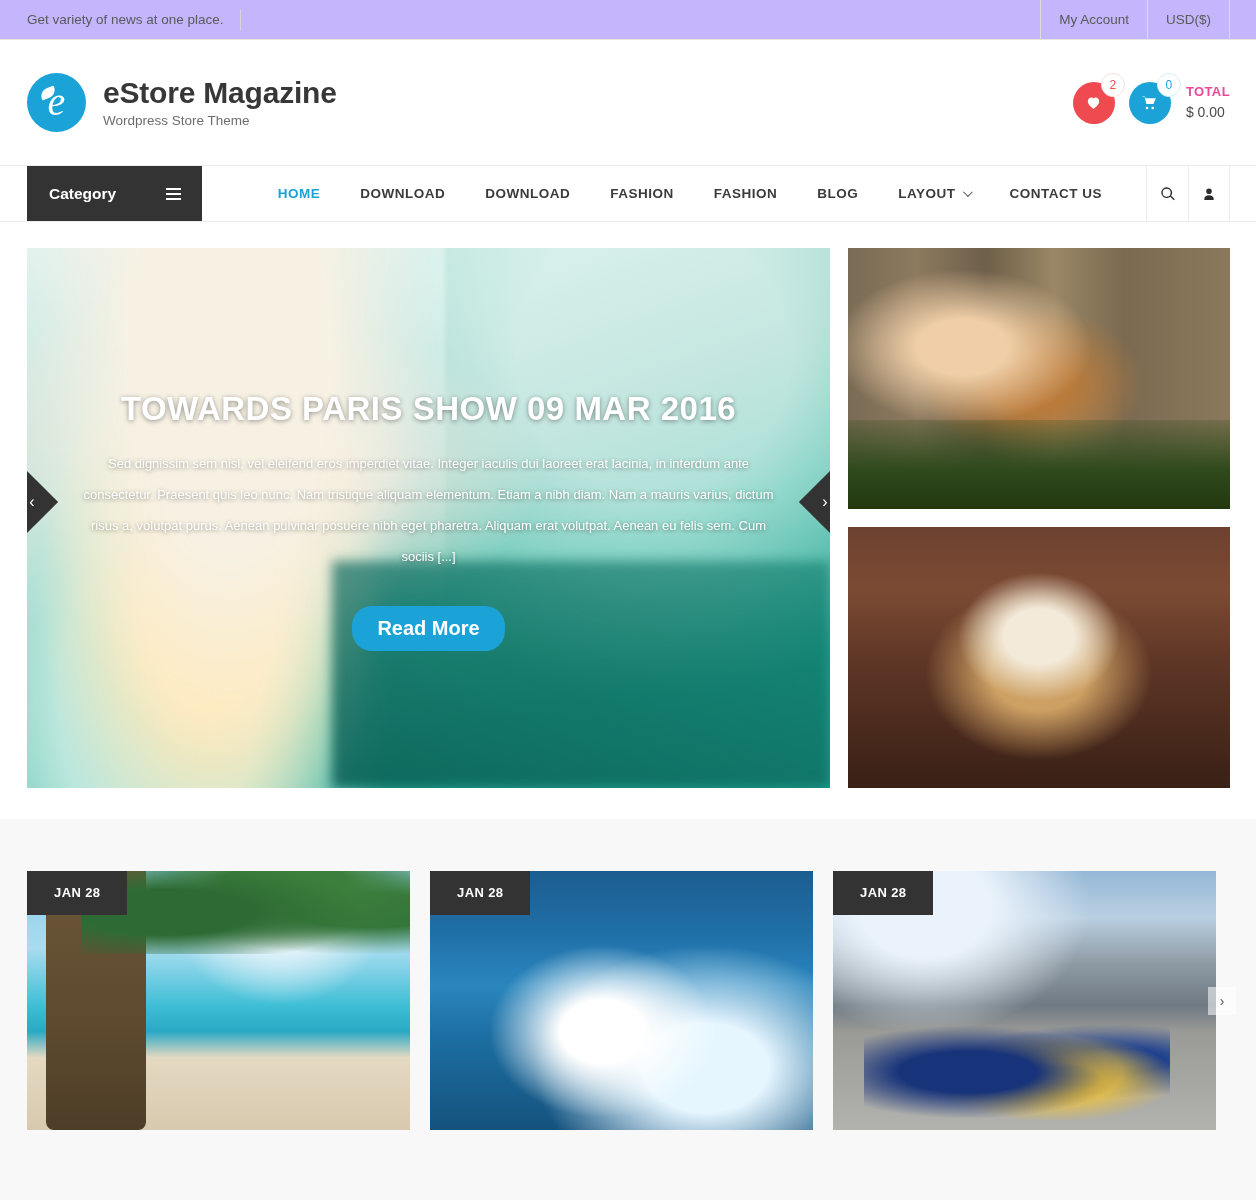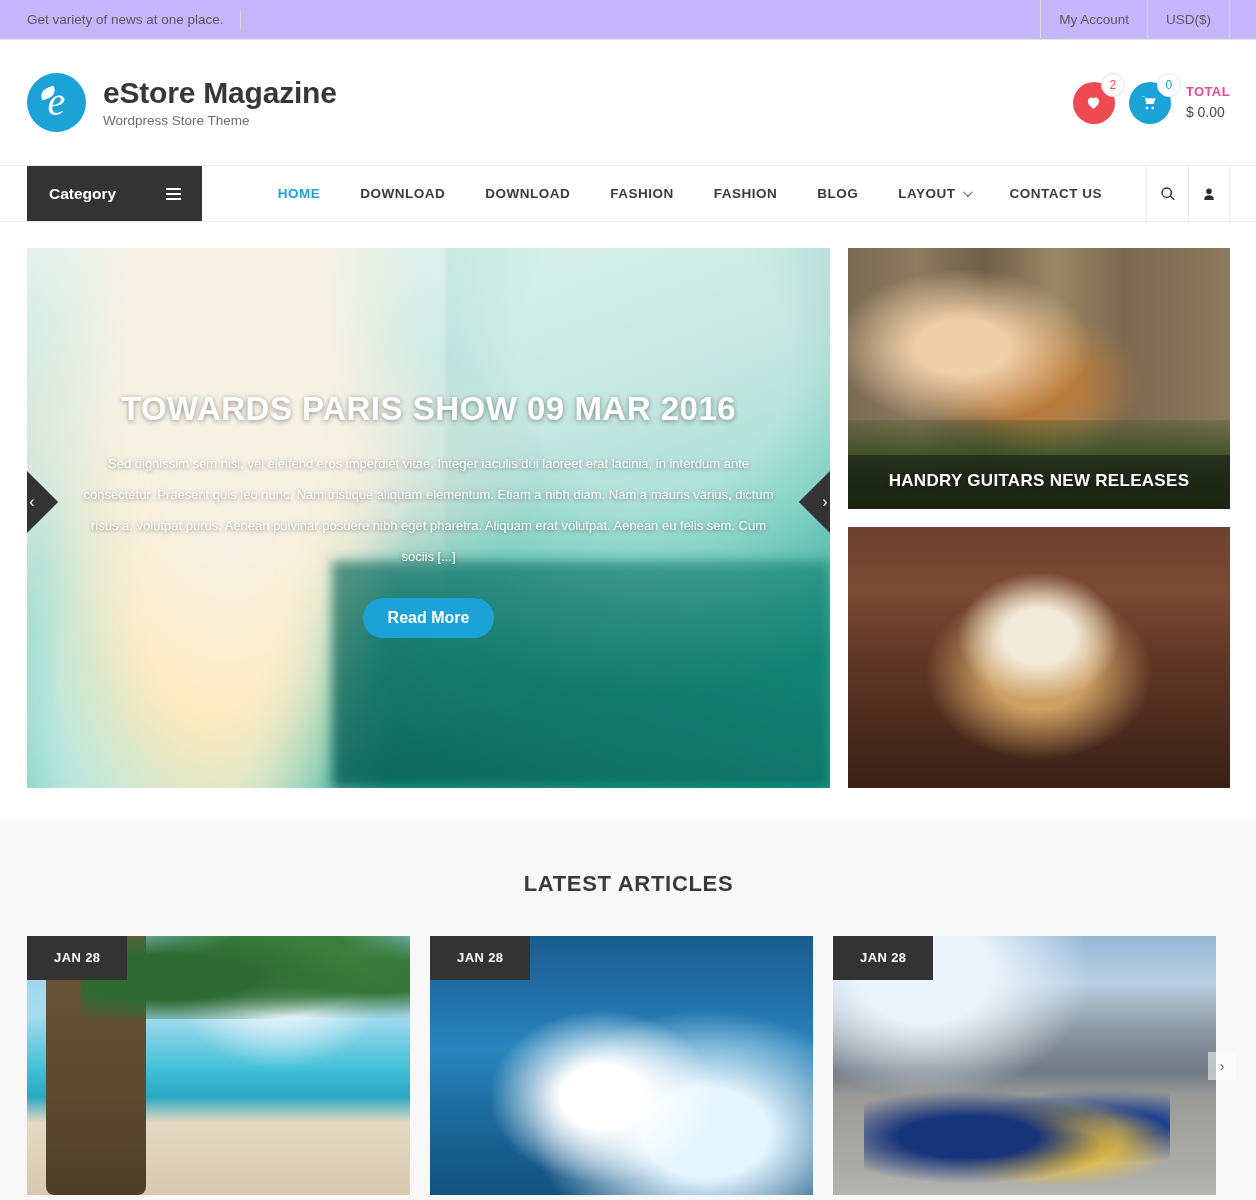--- a/index.html
+++ b/index.html
@@ -232,24 +232,24 @@
     margin-bottom: 20px;
   }
   .slide-excerpt {
     font-size: 13px;
     line-height: 31px;
     color: #fff;
     text-shadow: 0 1px 4px rgba(0,0,0,.45);
   }
   .read-more {
     display: inline-block;
-    margin-top: 26px;
+    margin-top: 34px;
     background: #1ba3d8;
     color: #fff;
-    font-size: 16px;
+    font-size: 20px;
     font-weight: bold;
     border: none;
     border-radius: 20px;
     padding: 11px 25px;
     cursor: pointer;
     font-family: "Liberation Sans", sans-serif;
   }
   .slider-arrow {
     position: absolute;
     top: 232px;
@@ -499,30 +499,28 @@
     <div class="slide-caption">
       <div class="slide-title">TOWARDS PARIS SHOW 09 MAR 2016</div>
       <div class="slide-excerpt">Sed dignissim sem nisl, vel eleifend eros imperdiet vitae. Integer iaculis dui laoreet erat lacinia, in interdum ante consectetur. Praesent quis leo nunc. Nam tristique aliquam elementum. Etiam a nibh diam. Nam a mauris varius, dictum risus a, volutpat purus. Aenean pulvinar posuere nibh eget pharetra. Aliquam erat volutpat. Aenean eu felis sem. Cum sociis [...]</div>
       <button class="read-more">Read More</button>
     </div>
   </div>
 
   <div class="hero-side">
     <div class="feat-card guitar">
       <div class="feat-img"></div>
-      <div class="feat-overlay">HANDRY GUITARS NEW RELEASES</div>
     </div>
     <div class="feat-card puppy">
       <div class="feat-img"></div>
     </div>
   </div>
 </div>
 
 <div class="latest">
-  <div class="latest-title">LATEST ARTICLES</div>
   <div class="article-grid">
 
     <div class="article-card">
       <div class="article-thumb">
         <div class="thumb-beach"></div>
         <div class="date-badge">JAN 28</div>
       </div>
 
     </div>
 

